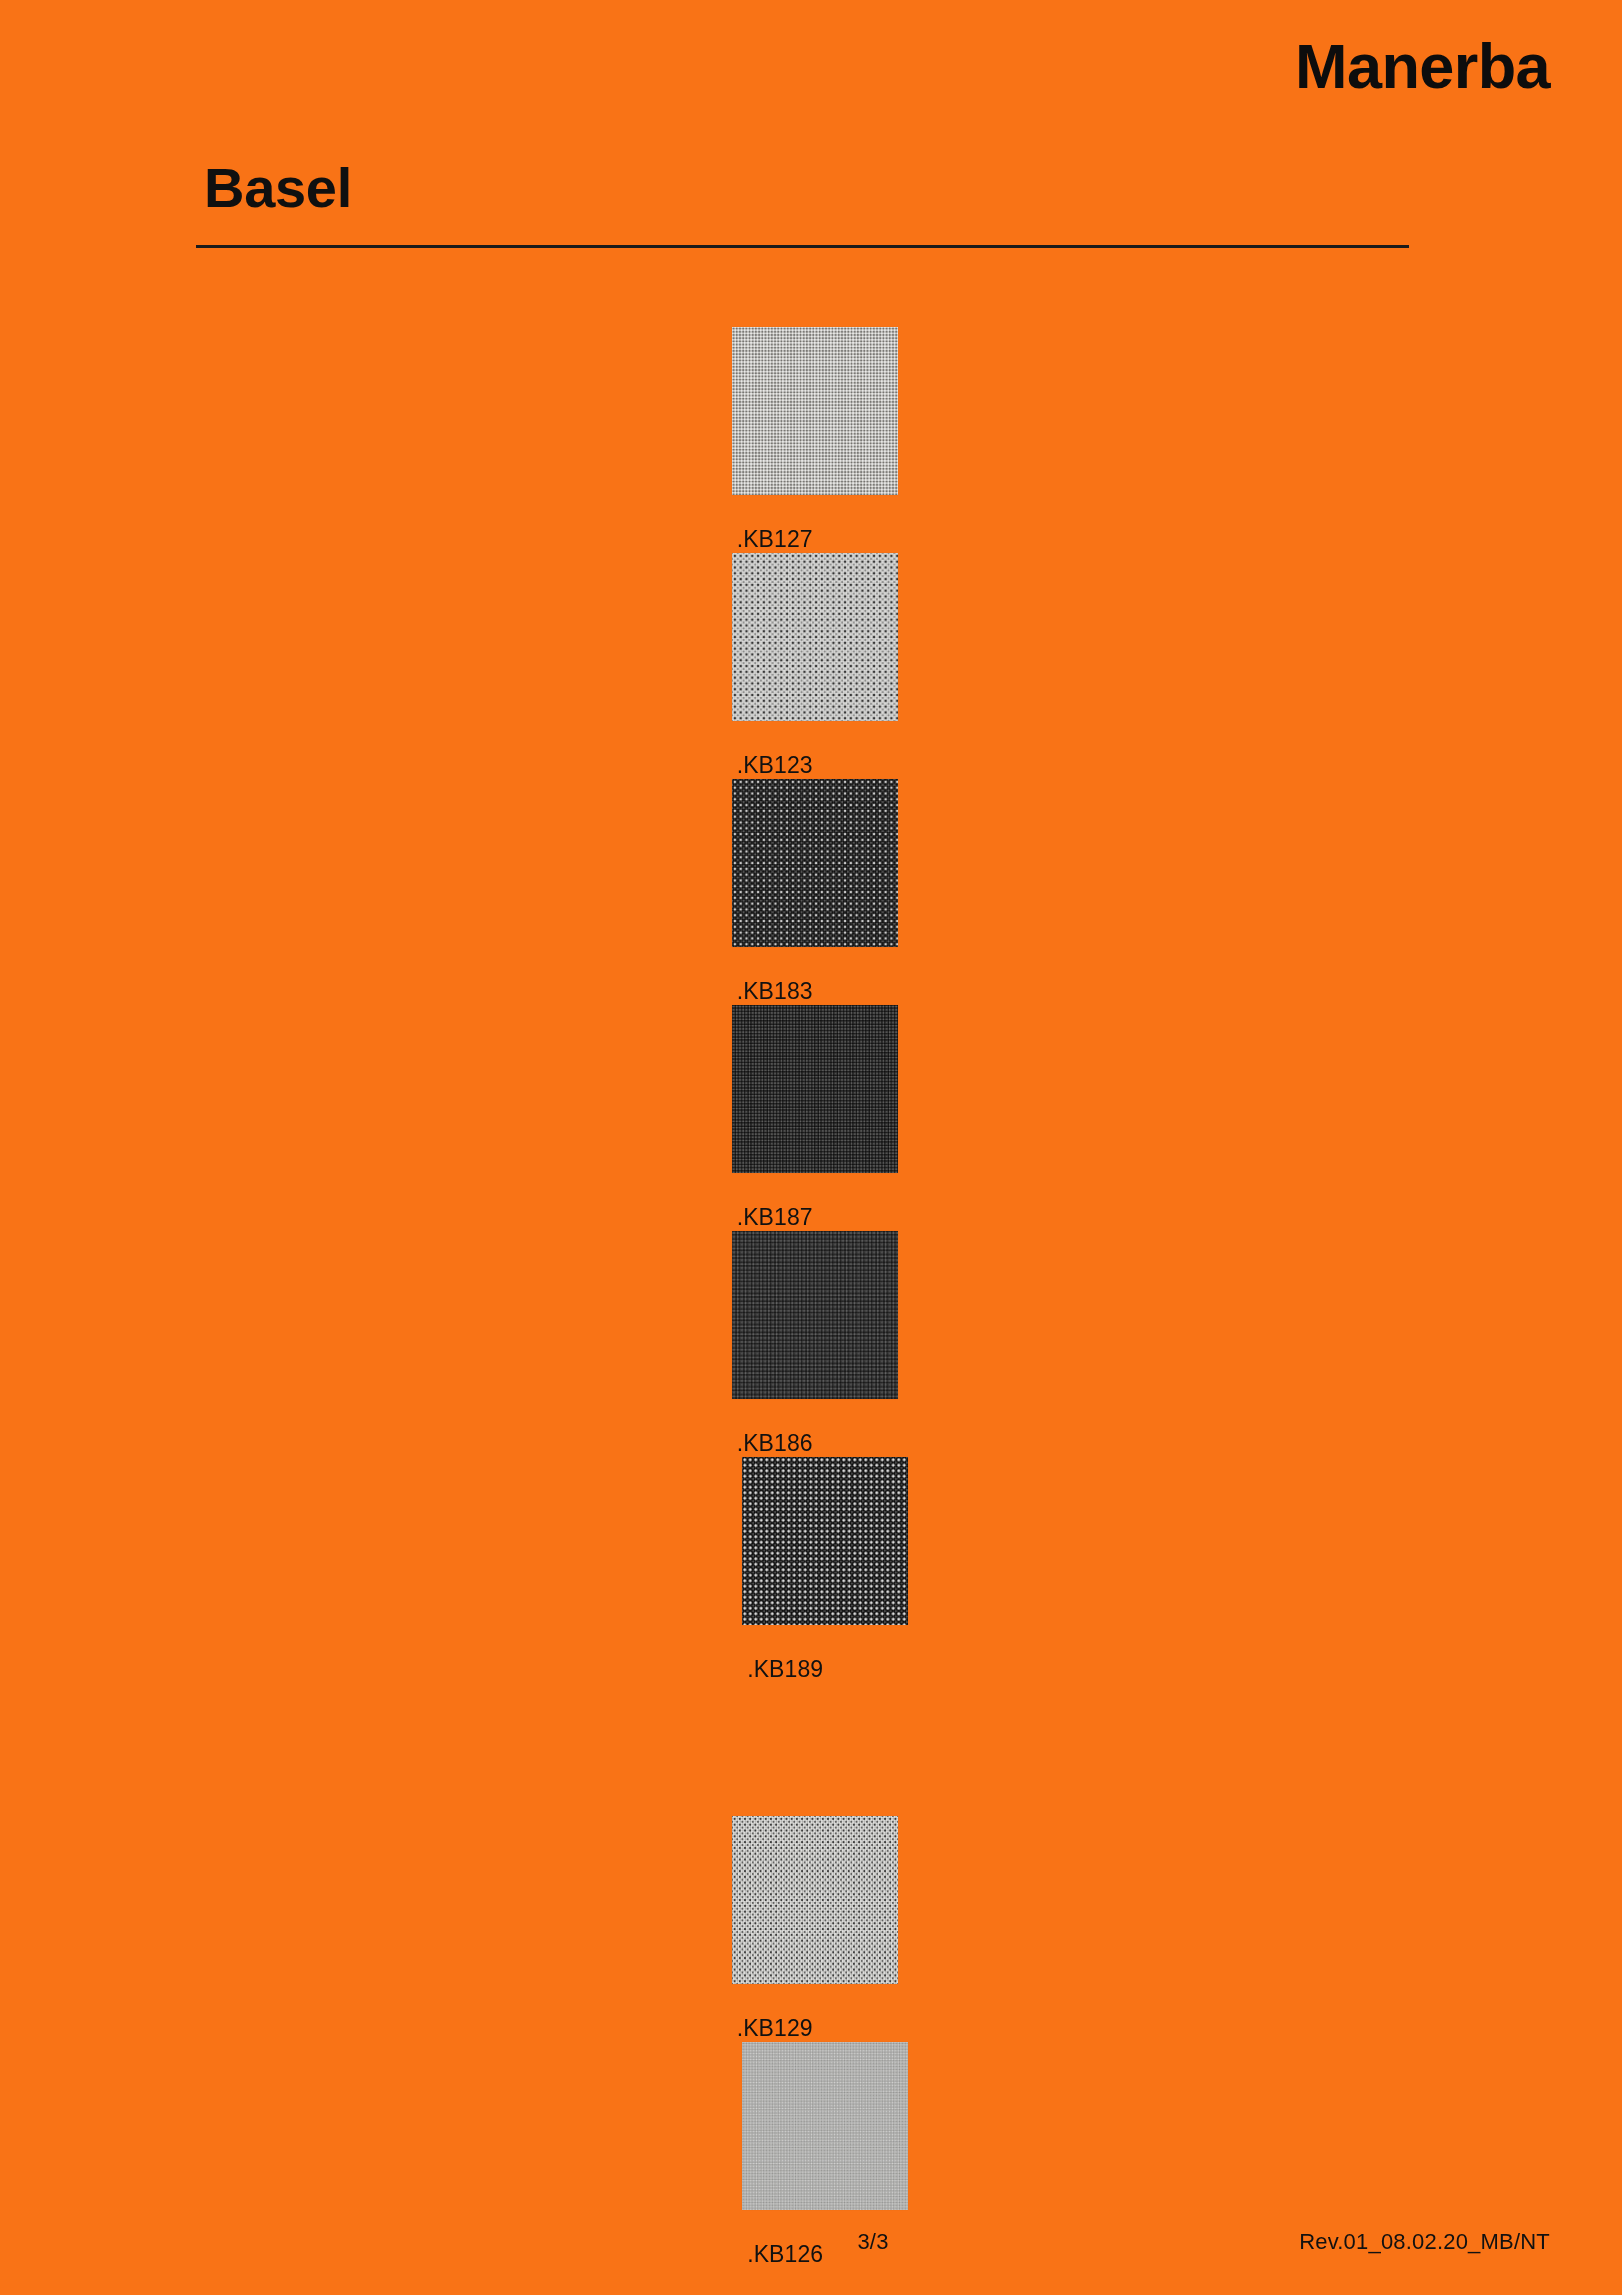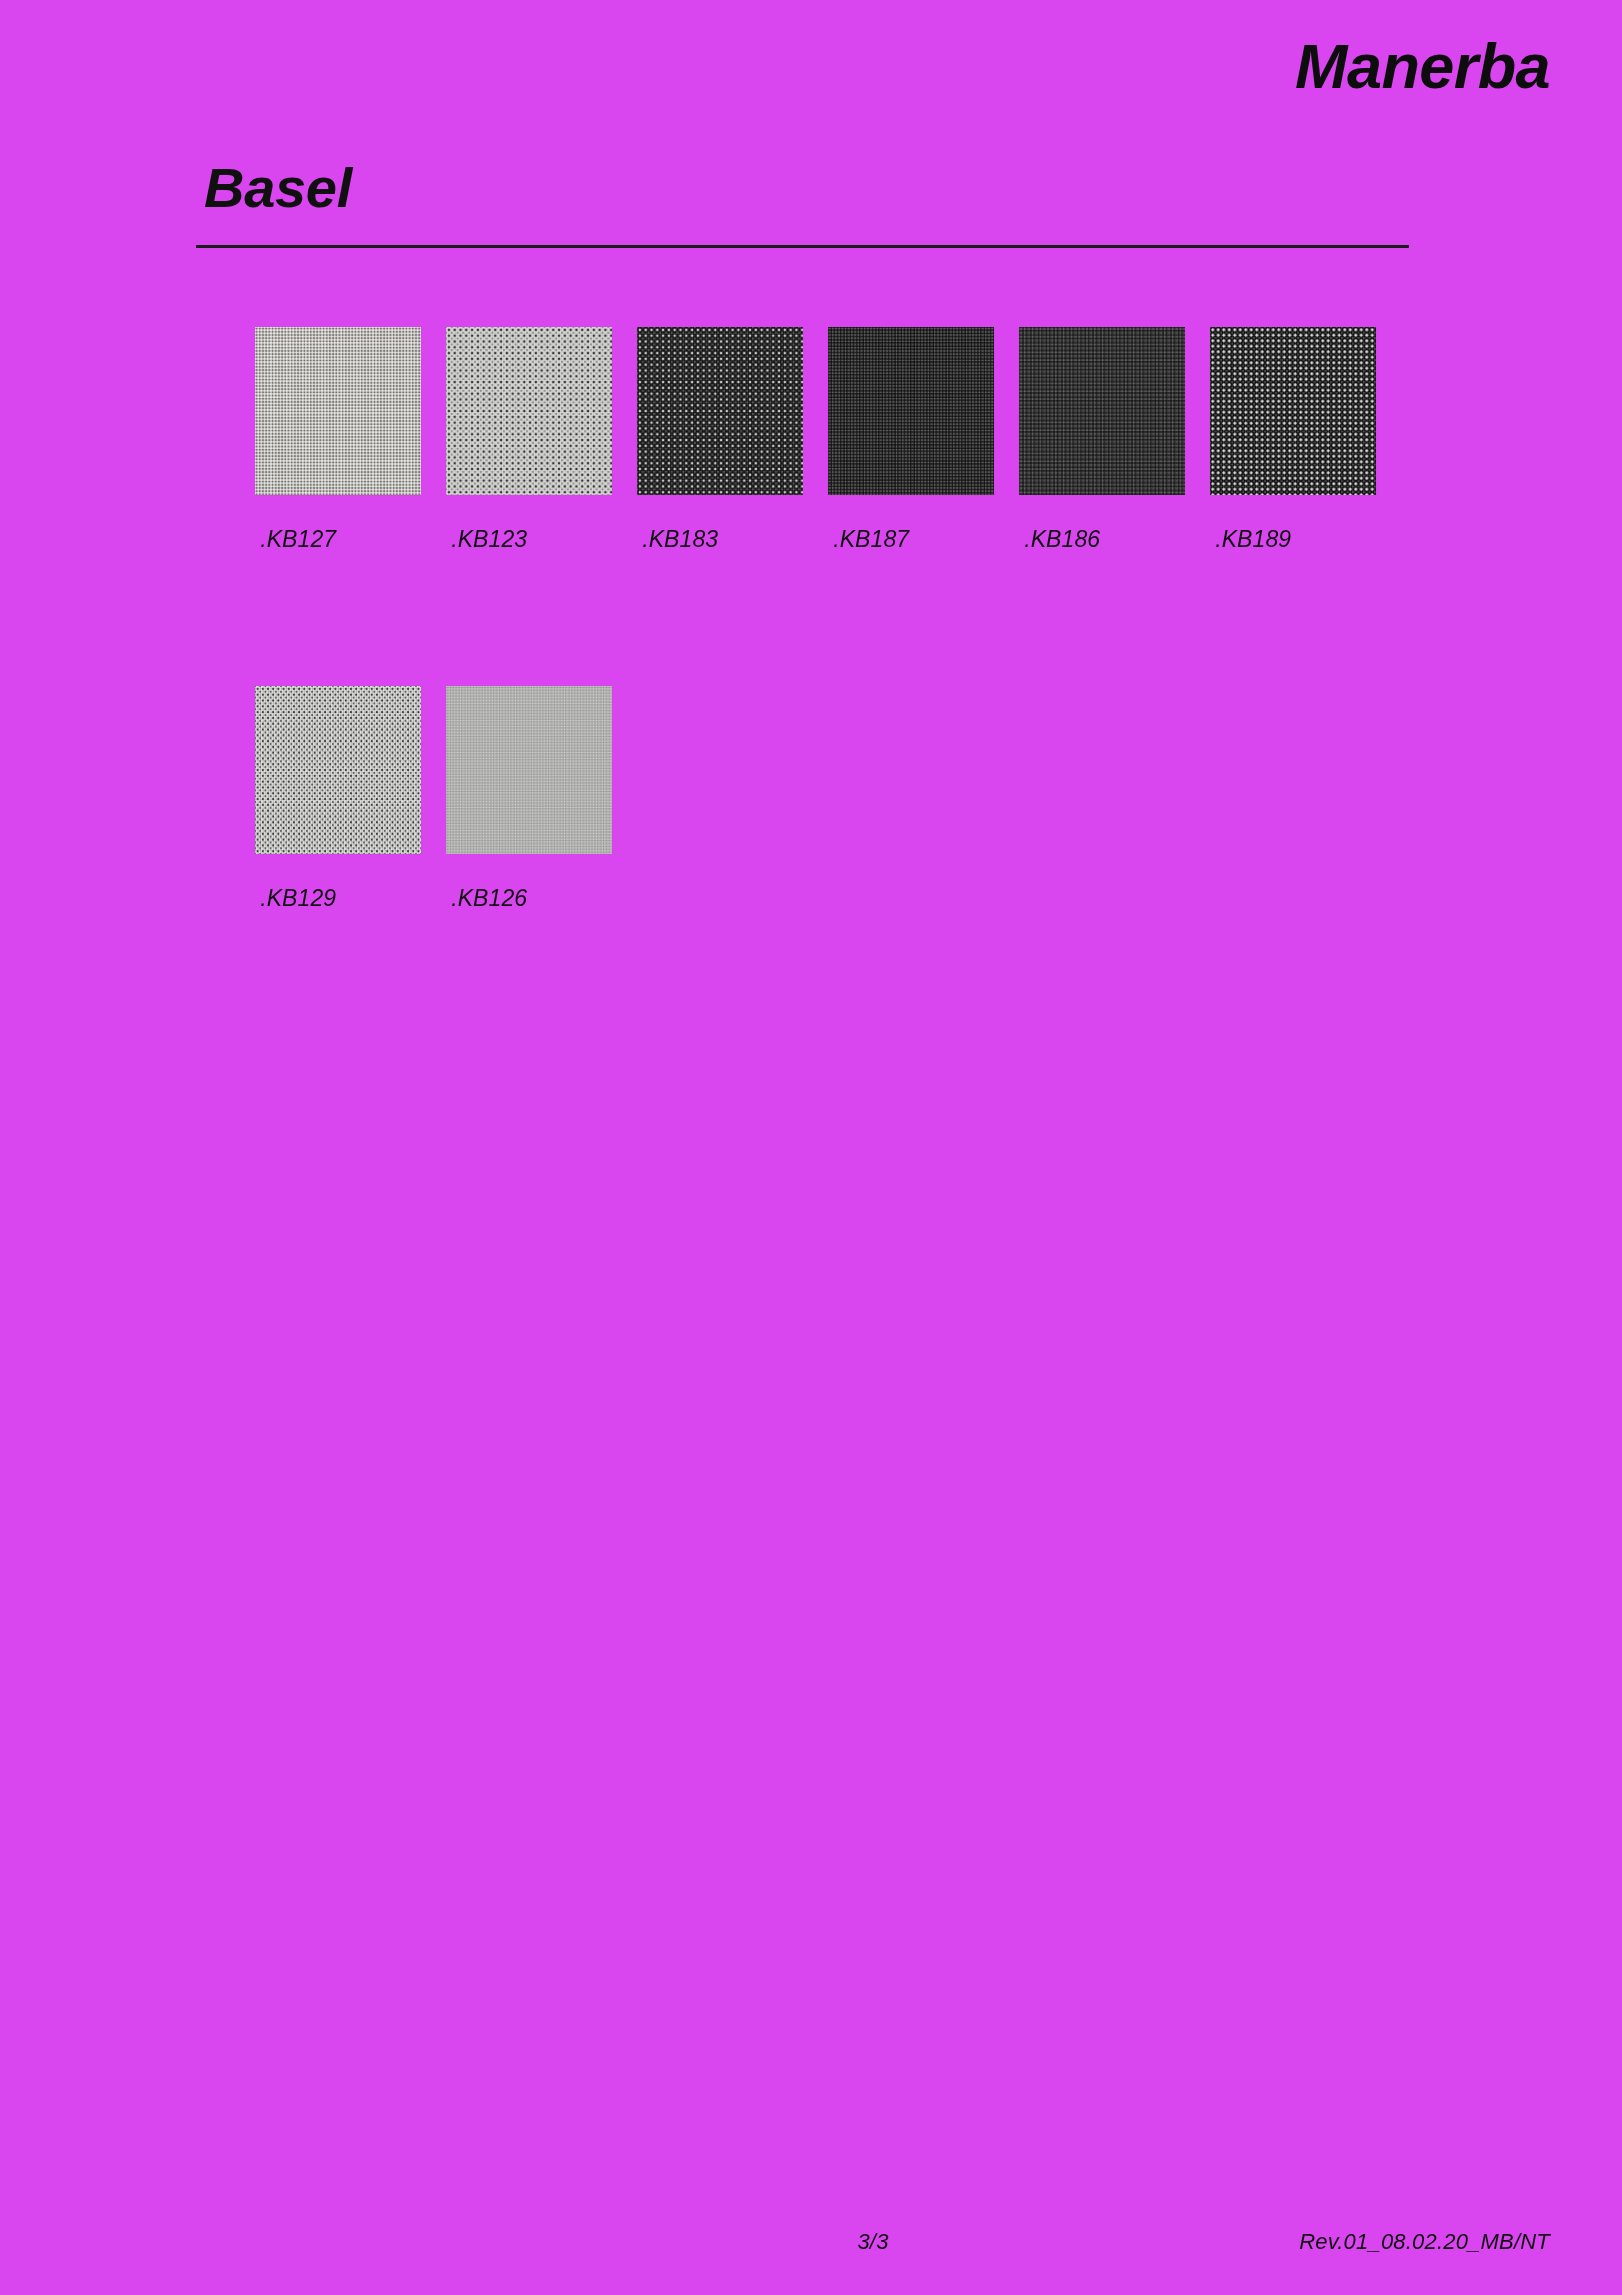--- a/index.html
+++ b/index.html
@@ -10,23 +10,22 @@
   }
   body {
     font-family: "Liberation Sans", sans-serif;
     -webkit-font-smoothing: antialiased;
   }
 
   .page {
     position: relative;
     width: 1623px;
     height: 2295px;
-    background: #d946ef;
+    background: #f97316;
     overflow: hidden;
-    font-style: italic;
   }
 
   
   .brand {
     position: absolute;
     top: 32.5px;
     left: 0;
     right: 73px;
     text-align: right;
     font-family: "Liberation Sans", sans-serif;
@@ -62,22 +61,22 @@
 
   
   .swatch-grid {
     position: absolute;
     left: 255px;
     top: 327px;
     width: 1144px;
   }
   .swatch-row {
     display: flex;
-    flex-direction: row;
-    align-items: flex-end;
+    flex-direction: column;
+    align-items: center;
   }
   .swatch-row + .swatch-row {
     margin-top: 133px;
   }
   .swatch-cell {
     width: 166px;
     margin-right: 25px;
   }
   .swatch-cell:last-child { margin-right: 4px; }
 

